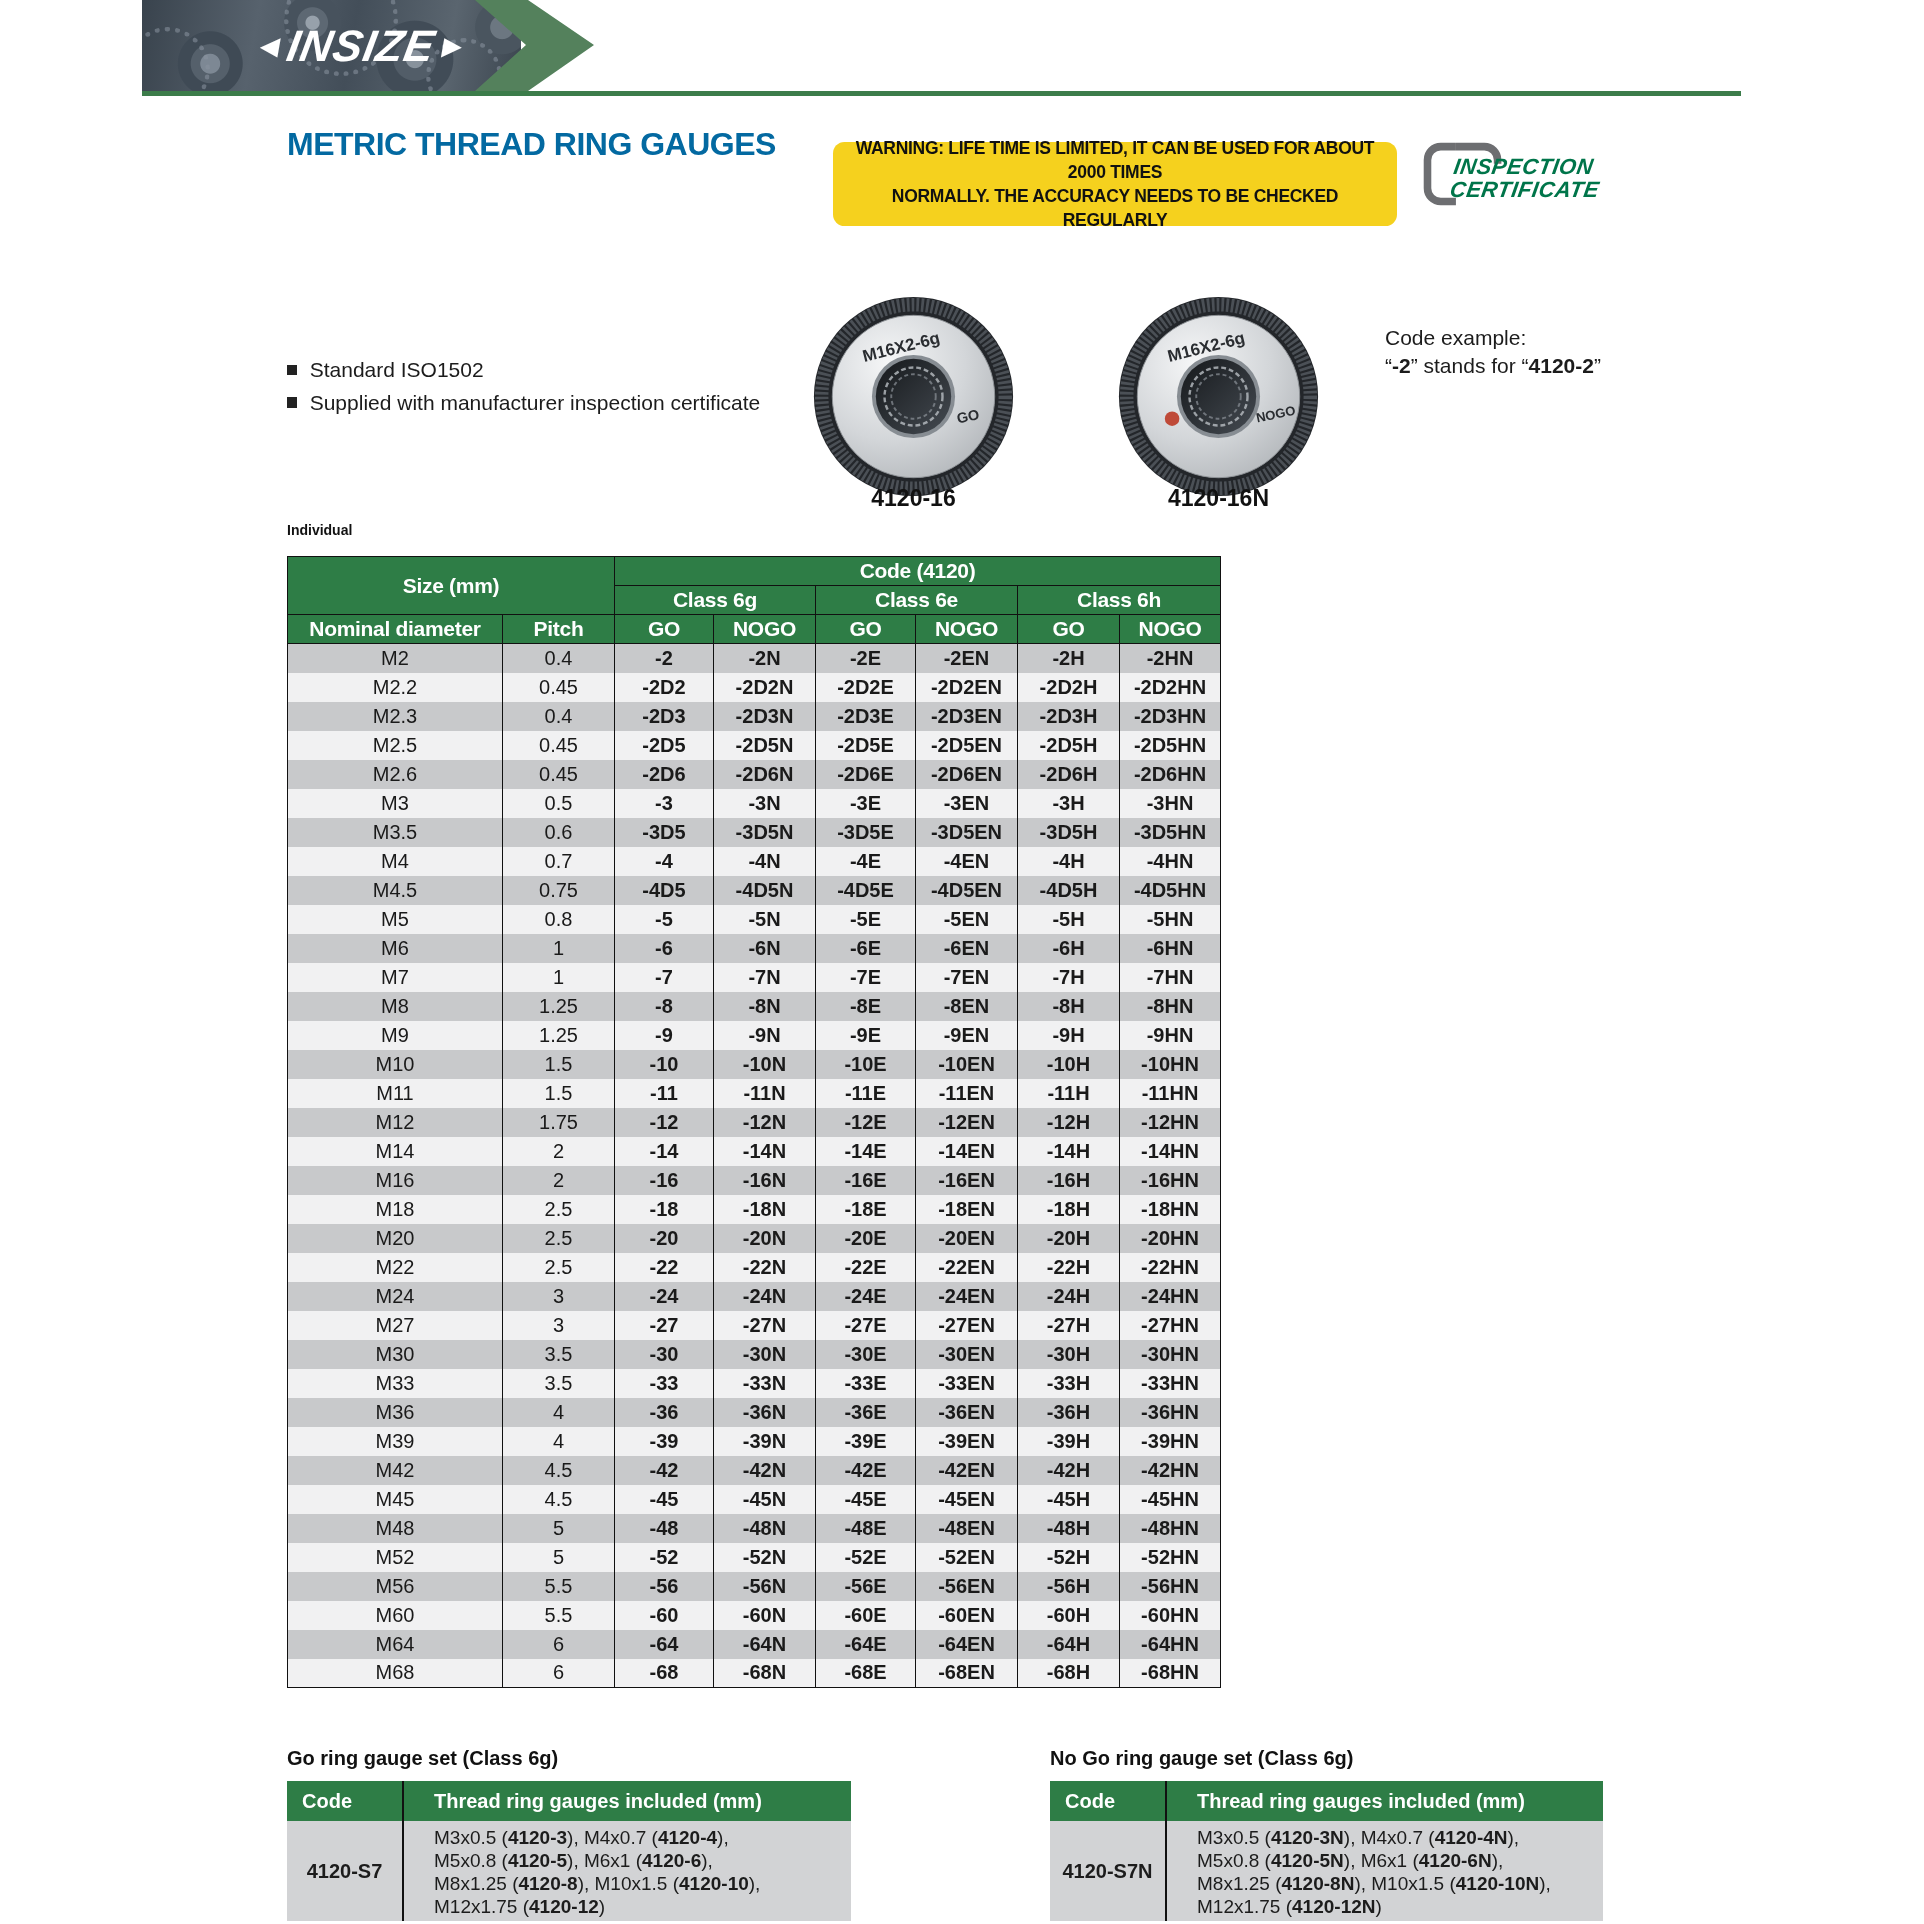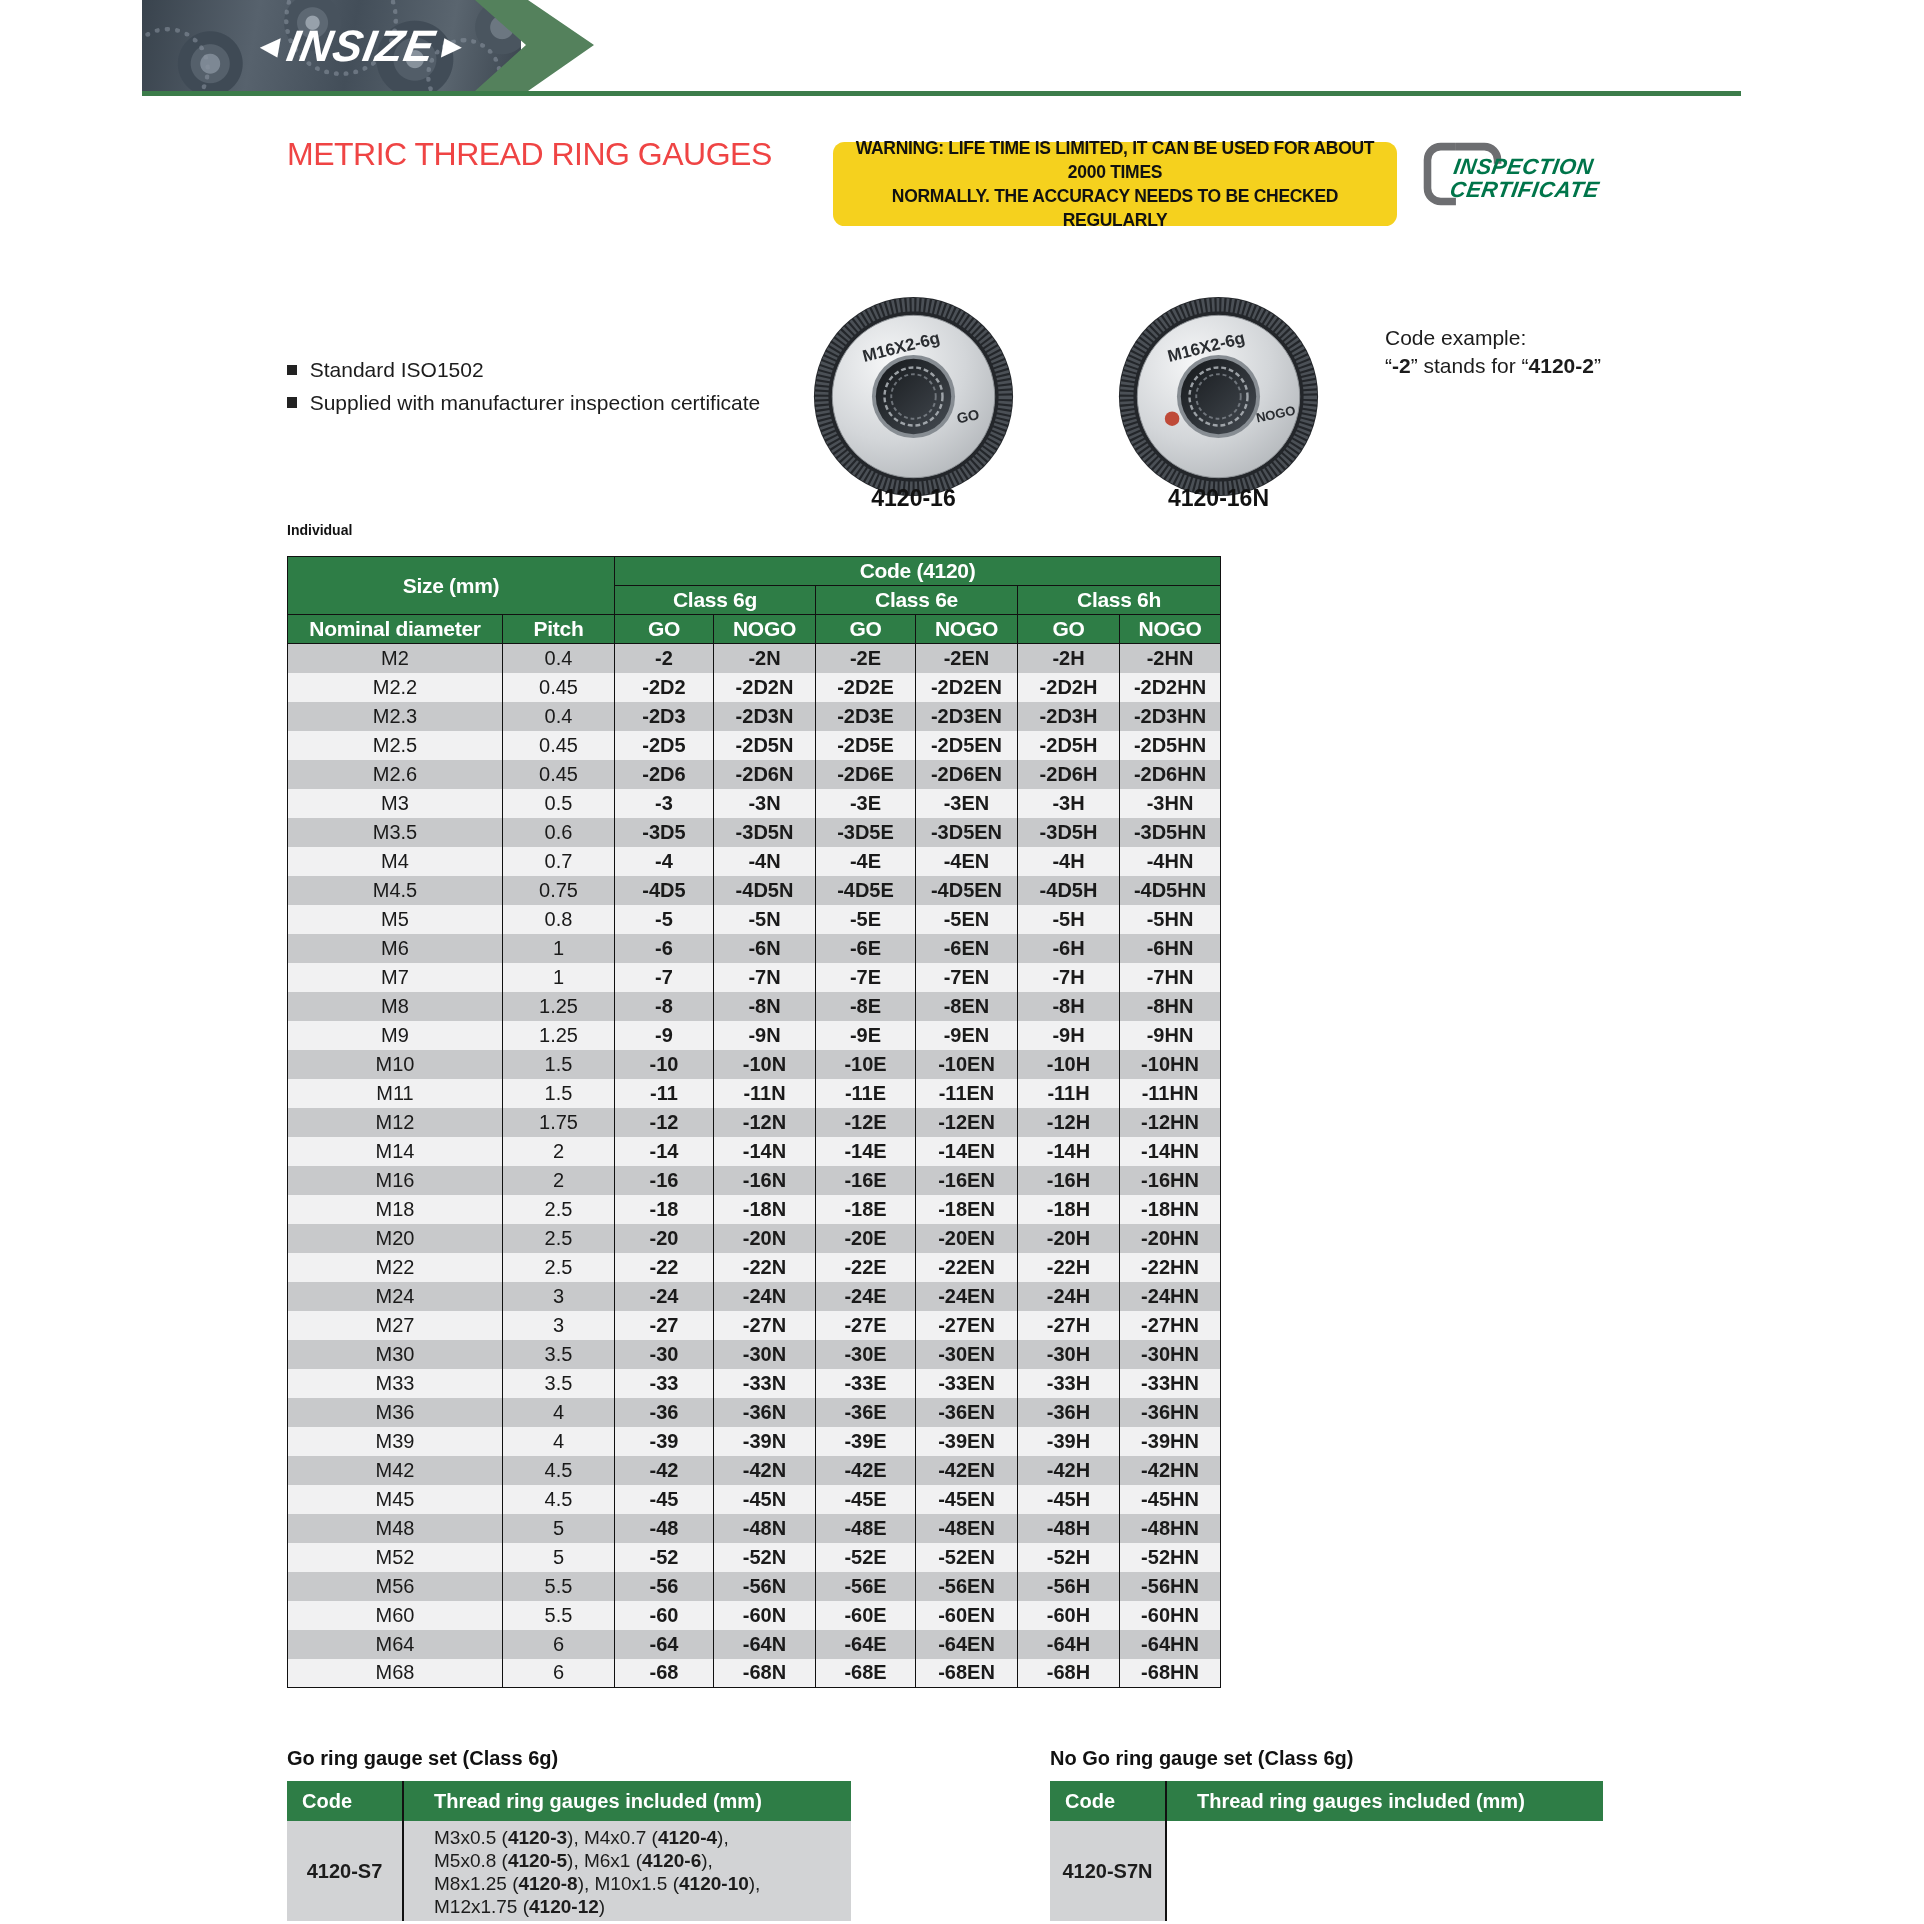--- a/index.html
+++ b/index.html
@@ -27,21 +27,21 @@
   .g3{width:76px;height:76px;left:284px;top:38px;}
   .banner-logo{position:absolute;left:112px;top:21px;display:flex;align-items:center;gap:1.9px;
     transform:skewX(-10deg);z-index:3;}
   .banner-logo .arrow{color:#fff;font-size:32px;line-height:1;}
   .banner-logo .word{color:#fff;font-size:44px;font-weight:900;font-style:italic;letter-spacing:0.9px;}
   .banner-chevron{position:absolute;left:333px;top:0;width:119px;height:91px;background:var(--banner-chevron);
     clip-path:polygon(0 0,53px 0,119px 45px,53px 91px,0 91px,51px 45px);z-index:2;}
   .green-line{position:absolute;left:142px;top:91px;width:1599px;height:4.7px;background:var(--underline-green);}
 
   
-  .page-title{position:absolute;left:287px;top:136px;font-size:32px;font-weight:400;color:#ef4444;letter-spacing:-0.5px;}
+  .page-title{position:absolute;left:287px;top:126px;font-size:32px;font-weight:700;color:#0369a1;letter-spacing:-0.5px;}
   .warning-box{position:absolute;left:833px;top:142px;width:564px;height:84px;background:var(--warning-yellow);
     border-radius:11.4px;display:flex;flex-direction:column;justify-content:center;align-items:flex-end;padding:5.7px 13.2px;}
   .warning-box div{font-size:17.5px;font-weight:700;color:#111;line-height:24px;text-align:center;letter-spacing:-0.3px;}
   .cert{position:absolute;left:1418px;top:140px;width:199px;height:72px;}
   .cert svg{position:absolute;left:0;top:0;}
   .cert-text{position:absolute;left:34px;top:15px;transform:skewX(-9deg);}
   .cert-text div{font-size:22px;font-weight:900;font-style:italic;color:var(--cert-green);line-height:23px;letter-spacing:0.5px;}
 
   
   .features{position:absolute;left:287px;top:358px;}
@@ -598,18 +598,24 @@
 
   <div class="set set-1">
     <div class="set-title">No Go ring gauge set (Class 6g)</div>
     <div class="set-table">
       <div class="set-col code-col">
         <div class="set-hd">Code</div>
         <div class="set-bd">4120-S7N</div>
       </div>
       <div class="set-col main-col">
         <div class="set-hd">Thread ring gauges included (mm)</div>
+        <div class="set-bd">
+            <div>M3x0.5 (<b>4120-3N</b>), M4x0.7 (<b>4120-4N</b>),</div>
+            <div>M5x0.8 (<b>4120-5N</b>), M6x1 (<b>4120-6N</b>),</div>
+            <div>M8x1.25 (<b>4120-8N</b>), M10x1.5 (<b>4120-10N</b>),</div>
+            <div>M12x1.75 (<b>4120-12N</b>)</div>
+          </div>
       </div>
     </div>
   </div>
 
 </div>
 
 
 </body></html>

